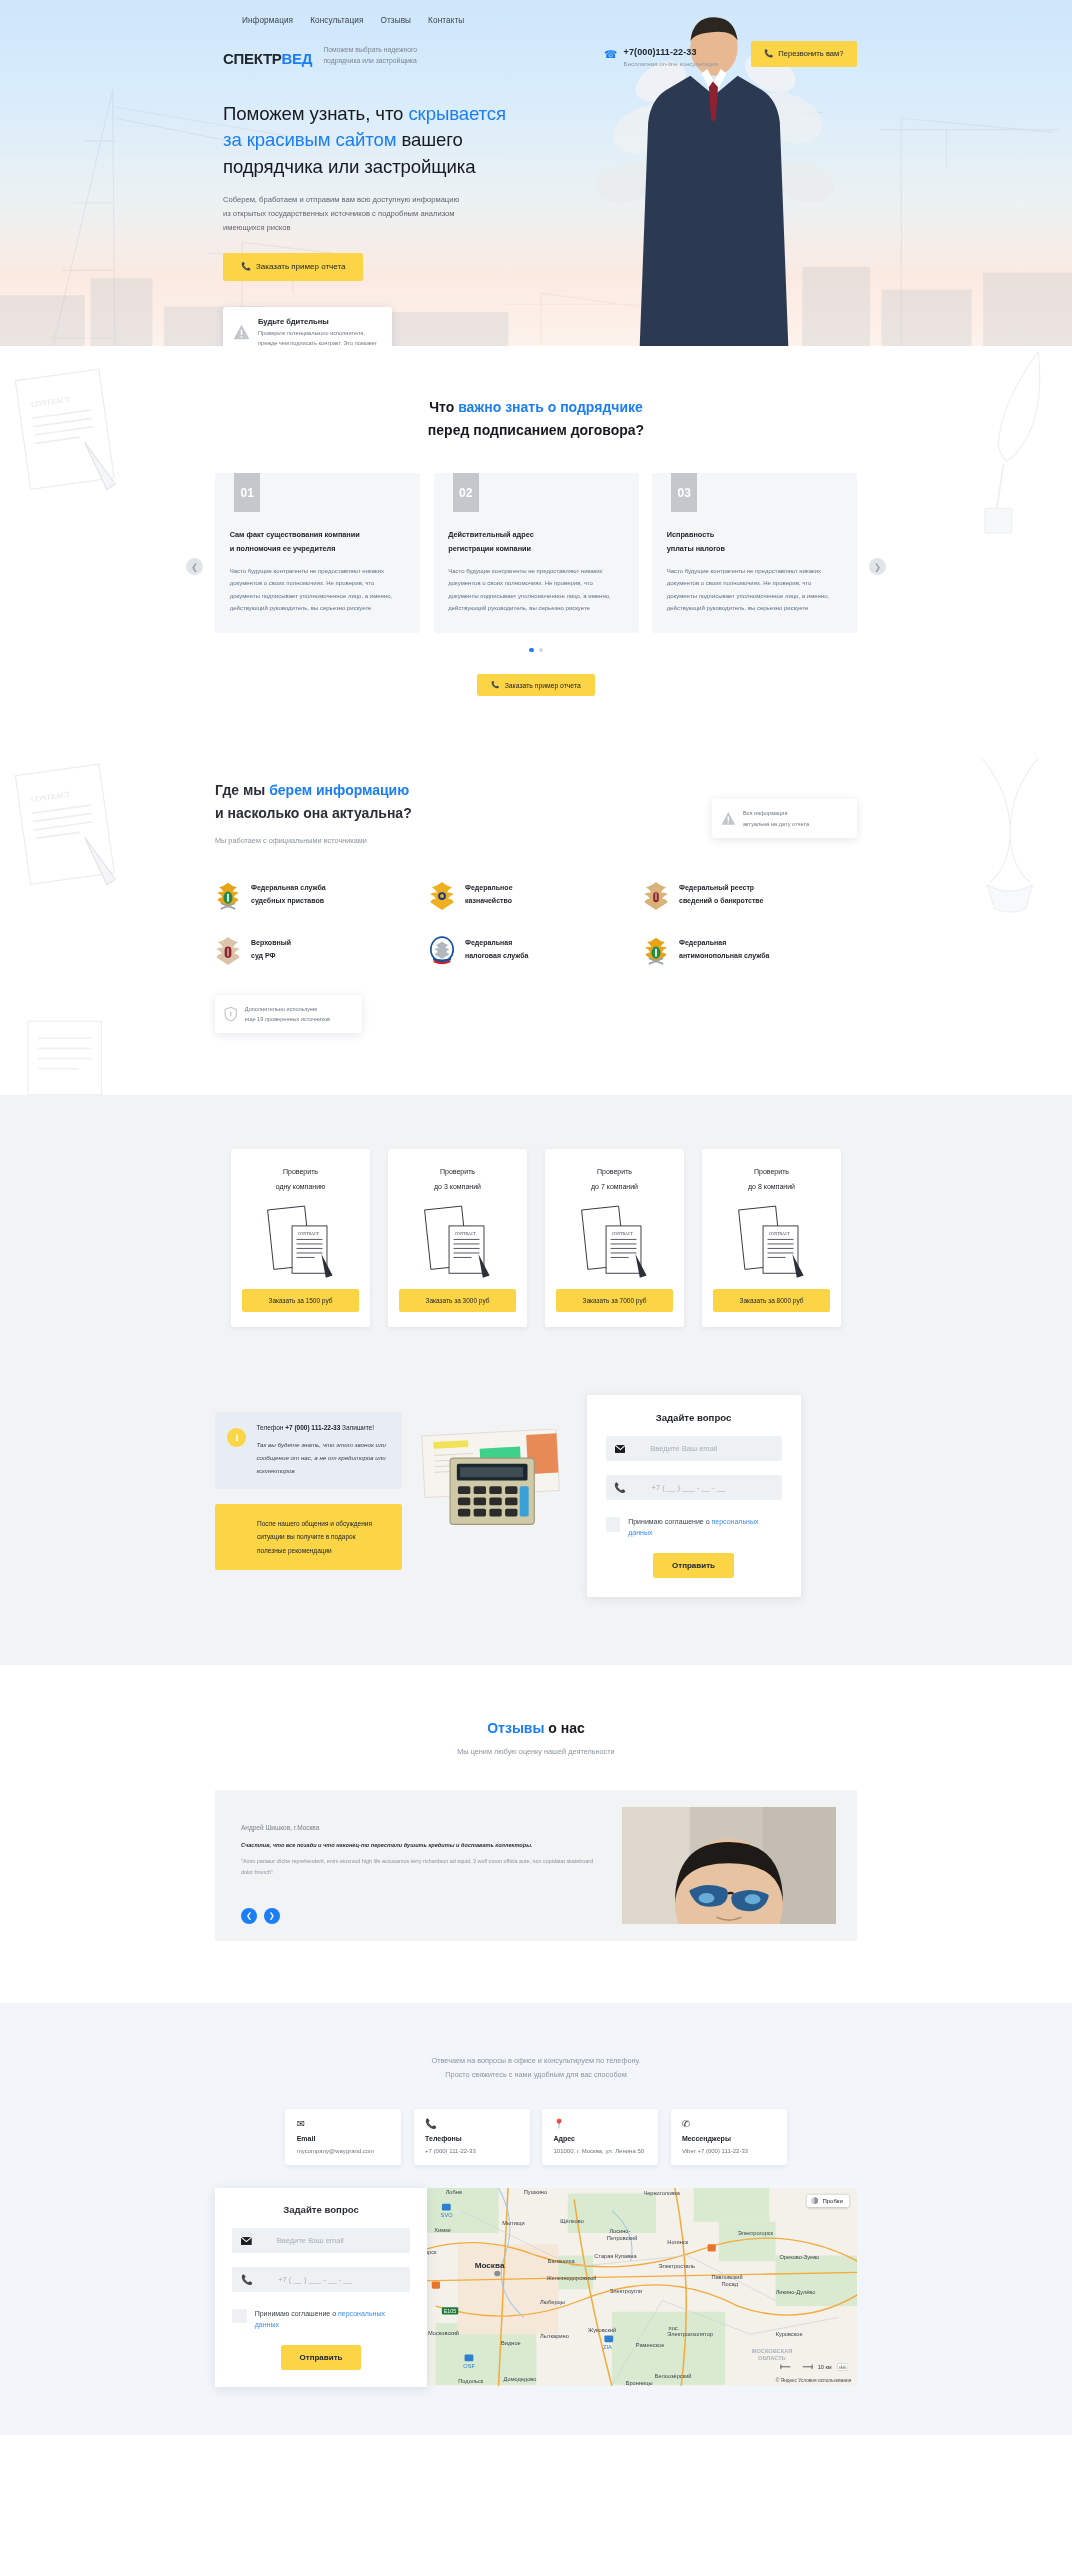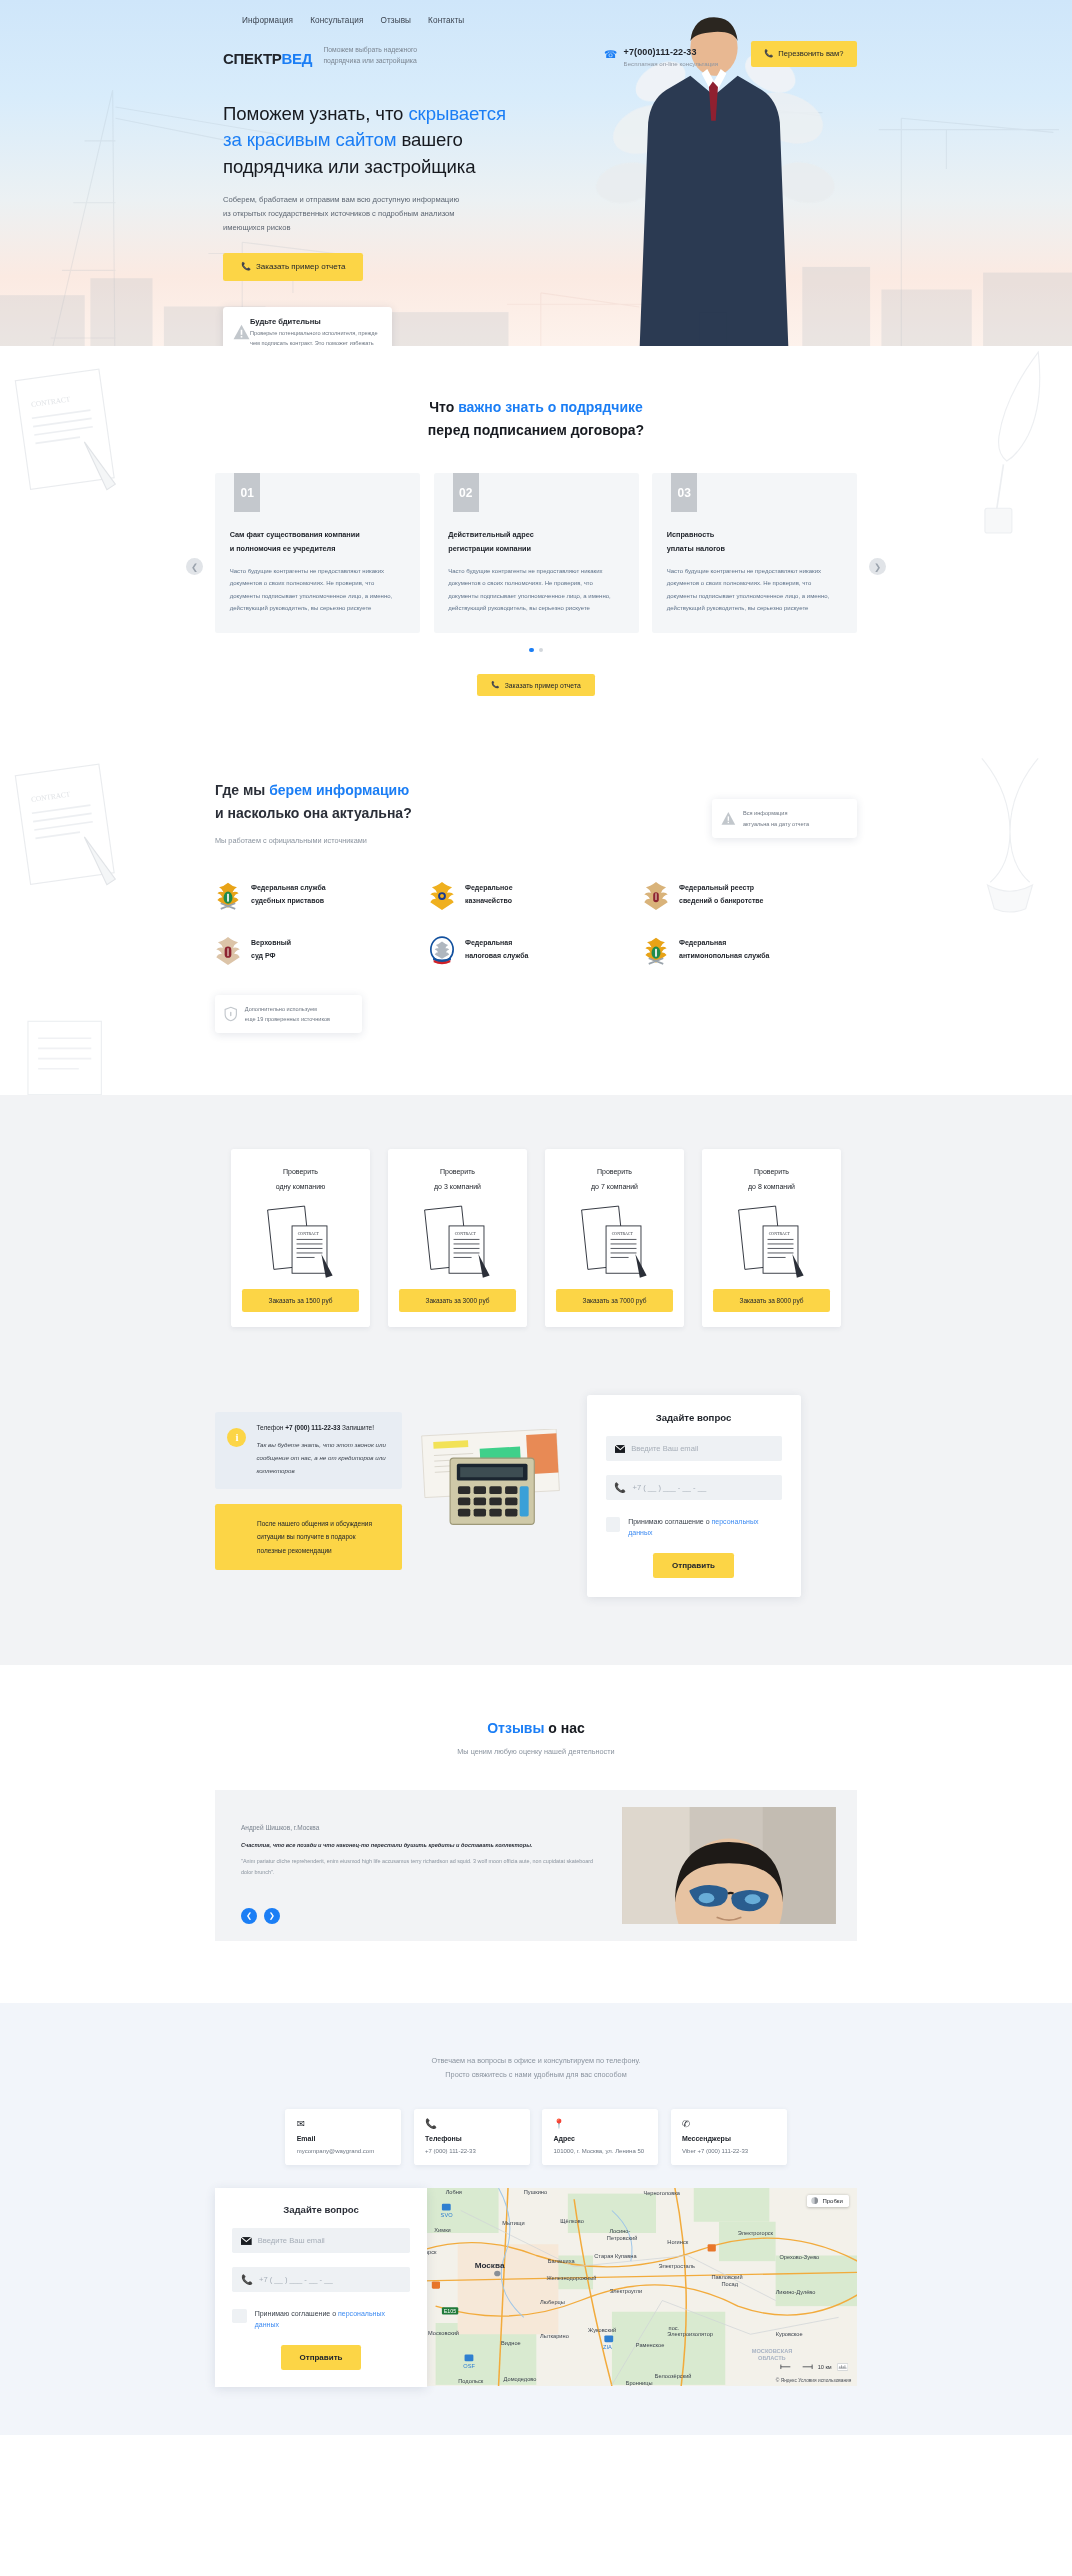--- a/index.html
+++ b/index.html
@@ -72,21 +72,21 @@
   .btn-yellow {
     background: #fcd546; border: none; border-radius: 2.3px;
     font-family: inherit; cursor: pointer; color: #21252c;
     display: inline-flex; align-items: center; justify-content: center; gap: 5px;
   }
   .hero-cta { margin-top: 17px; padding: 9.6px 18px; font-size: 8px; }
 
   .alert-card {
     margin-top: 26px; width: 169px; background: #fff;
     border-radius: 3.4px; box-shadow: 0 1.7px 9px rgba(40,60,90,.13);
-    padding: 10px 11.3px 11.3px 10px; display: flex; 
+    padding: 10px 11.3px 11.3px 10px; display: flex; gap: 8px;
   }
   .alert-card .tri { flex: 0 0 auto; margin-top: 6.8px; }
   .alert-card h4 { font-size: 7.6px; font-weight: 700; color: #21252c; }
   .alert-card p { font-size: 5.6px; line-height: 1.75; color: #6d7682; margin-top: 3.4px; }
 
   .hero-person {
     position: absolute; z-index: 5; right: 237px; bottom: 0;
     width: 242px; height: 349px;
   }
 
@@ -193,21 +193,21 @@
 
   
   .formcard {
     width: 214px; background: #fff; border-radius: 2.8px;
     box-shadow: 0 1.7px 10px rgba(40,60,90,.10);
     padding: 17px 19px 19px;
   }
   .formcard h3 { text-align: center; font-size: 9.6px; font-weight: 700; color: #21252c; }
   .field {
     margin-top: 13.5px; background: #eef1f4; border-radius: 1.7px;
-    display: flex; align-items: center; gap: 6px; padding: 0 9px; height: 25px;
+    display: flex; align-items: center; gap: 25px; padding: 0 9px; height: 25px;
   }
   .field input {
     border: none; background: transparent; outline: none; flex: 1;
     font-family: inherit; font-size: 7.6px; color: #21252c;
   }
   .field input::placeholder { color: #a6aeb8; }
   .chk-row { margin-top: 17px; display: flex; gap: 8px; align-items: flex-start; }
   .chk { width: 14.7px; height: 14.7px; background: #eef1f4; border-radius: 1.7px; flex: 0 0 auto; cursor: pointer; }
   .chk-row label { font-size: 7px; line-height: 1.55; color: #3b424c; cursor: pointer; }
   .chk-row label a { color: #3d8bf2; text-decoration: none; }

